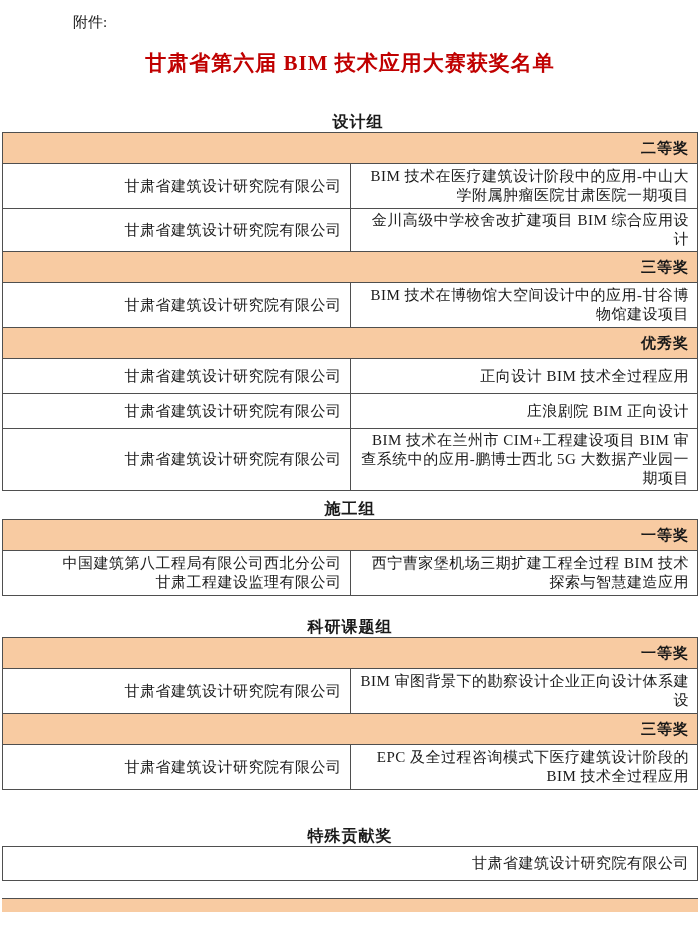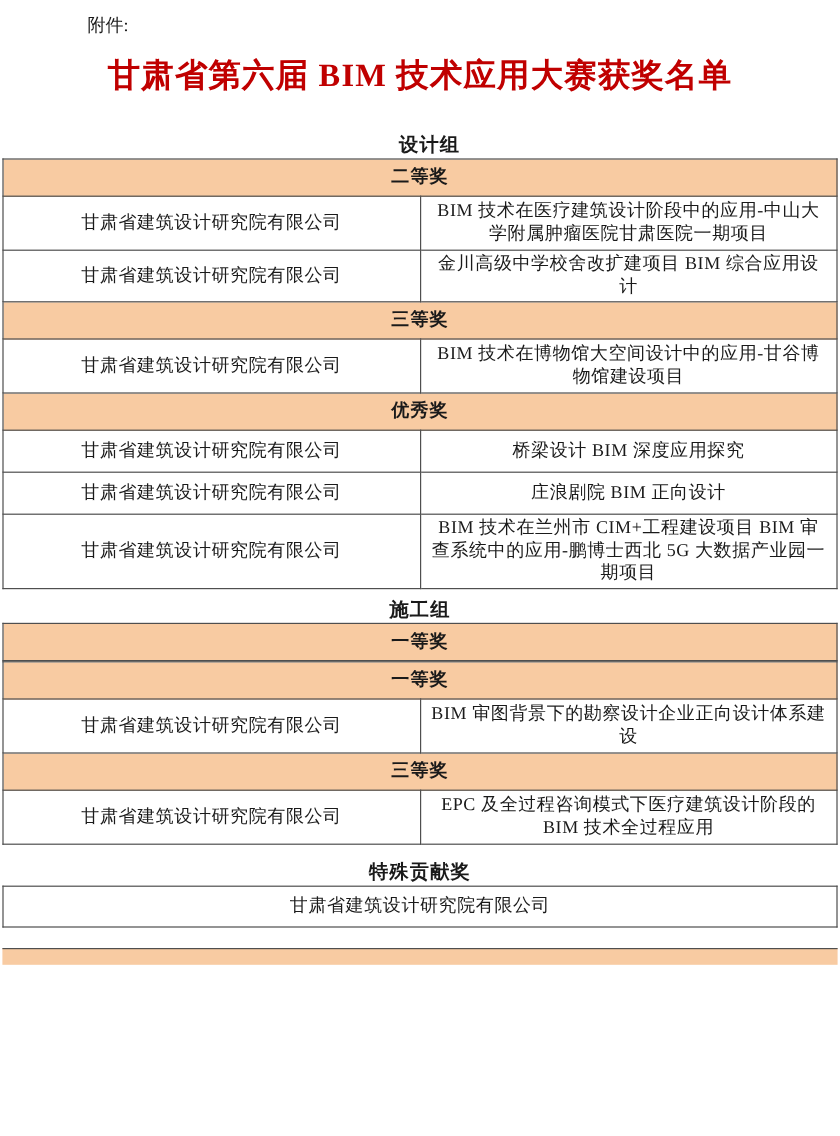--- a/index.html
+++ b/index.html
@@ -12,50 +12,50 @@
   }
   .page { width: 700px; height: 947px; }
 
   .attach {
     margin: 12px 0 0 28px;
     font-size: 15px; line-height: 20px; padding-left: 45px;
   }
   .title {
     margin-top: 16px;
     text-align: center;
-    font-size: 27px; line-height: 30px;
+    font-size: 21px; line-height: 30px;
     font-weight: bold;
     color: var(--title-red, #C00000);
     letter-spacing: 1px;
   }
   .sec-heading {
     text-align: center;
     font-size: 16px; line-height: 20px;
     font-weight: bold;
     letter-spacing: 1px;
   }
   .mt-design { margin-top: 34px; margin-left: 16px; }
   .mt-construction { margin-top: 8px; }
   .mt-research { margin-top: 21px; }
-  .mt-special { margin-top: 14px; }
+  .mt-special { margin-top: 36px; }
 
   table.awards {
     width: 696px;
     margin: 0 auto;
     border-collapse: collapse;
     table-layout: fixed;
   }
   .mt-t1 { margin-top: 13px; }
   .mt-t2 { margin-top: 10px; }
   .mt-t3 { margin-top: 18px; }
   .mt-t4 { margin-top: 17px; }
 
   table.awards td {
     border: 1px solid var(--table-border, #4F4F4F);
-    text-align: center;
+    text-align: right;
     vertical-align: middle;
     font-size: 15px;
     line-height: 19px;
     padding: 2px 8px;
     letter-spacing: 0.5px;
   }
   td.org { width: 47.5%; white-space: pre-line; }
   td.proj { width: 52.5%; }
 
   tr.band td {
@@ -105,42 +105,48 @@
     </tr>
     <tr class="two">
       <td class="org">甘肃省建筑设计研究院有限公司</td>
       <td class="proj">BIM 技术在博物馆大空间设计中的应用-甘谷博物馆建设项目</td>
     </tr>
     <tr class="band">
       <td colspan="2">优秀奖</td>
     </tr>
     <tr class="one">
       <td class="org">甘肃省建筑设计研究院有限公司</td>
-      <td class="proj">桥梁设计 BIM 深度应用探究</td>
+      <td class="proj">正向设计 BIM 技术全过程应用</td>
     </tr>
     <tr class="one">
       <td class="org">甘肃省建筑设计研究院有限公司</td>
       <td class="proj">庄浪剧院 BIM 正向设计</td>
     </tr>
     <tr class="two">
       <td class="org">甘肃省建筑设计研究院有限公司</td>
       <td class="proj">BIM 技术在兰州市 CIM+工程建设项目 BIM 审查系统中的应用-鹏博士西北 5G 大数据产业园一期项目</td>
     </tr>
   </tbody>
     </table>
 
   <div class="sec-heading mt-construction">施工组</div>
   <table class="awards mt-t2">
     <tbody>
         <tr class="band">
       <td colspan="2">一等奖</td>
     </tr>
+    <tr class="two">
+      <td class="org">中国建筑第八工程局有限公司西北分公司
+甘肃工程建设监理有限公司</td>
+      <td class="proj">西宁曹家堡机场三期扩建工程全过程 BIM 技术探索与智慧建造应用</td>
+    </tr>
   </tbody>
     </table>
 
+  <div class="sec-heading mt-research">科研课题组</div>
   <table class="awards mt-t3">
     <tbody>
         <tr class="band">
       <td colspan="2">一等奖</td>
     </tr>
     <tr class="two">
       <td class="org">甘肃省建筑设计研究院有限公司</td>
       <td class="proj">BIM 审图背景下的勘察设计企业正向设计体系建设</td>
     </tr>
     <tr class="band">

